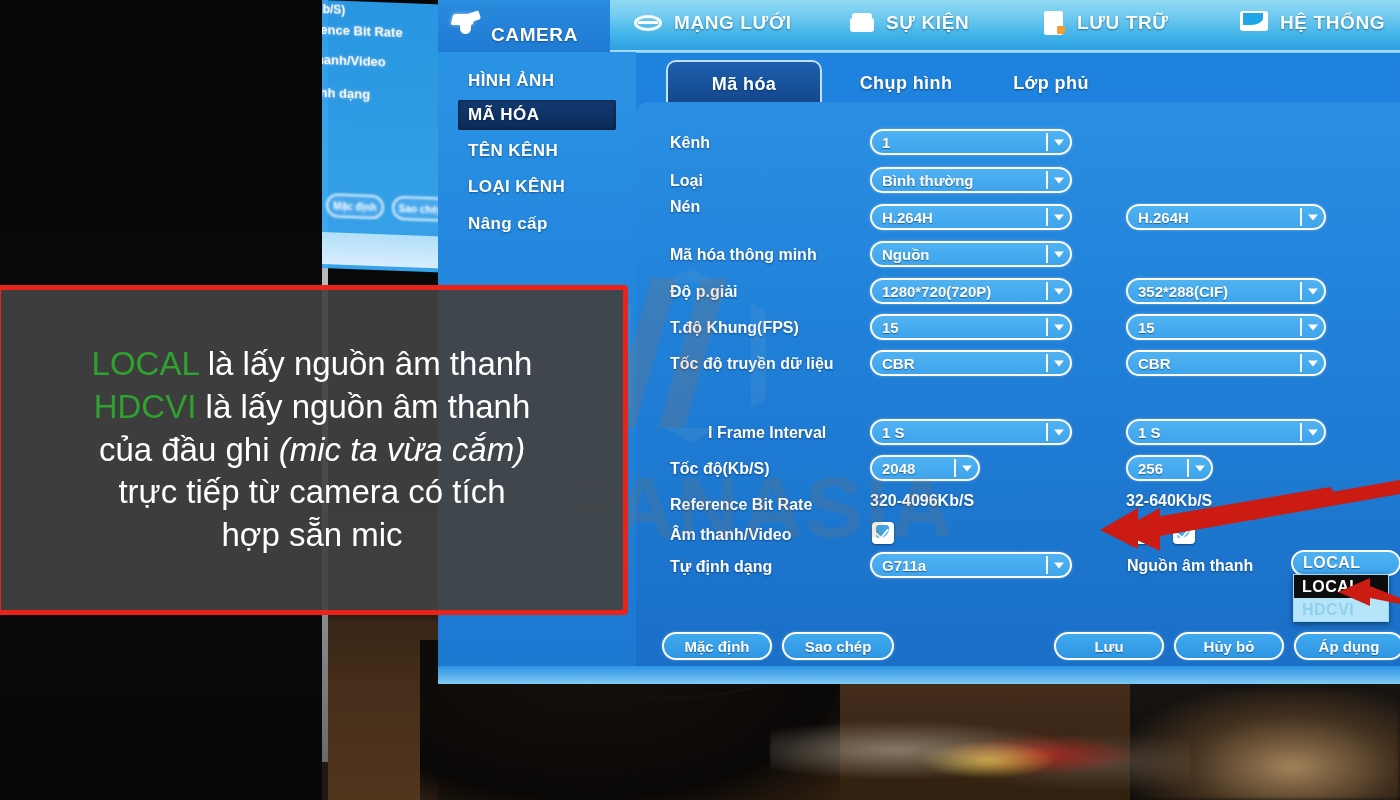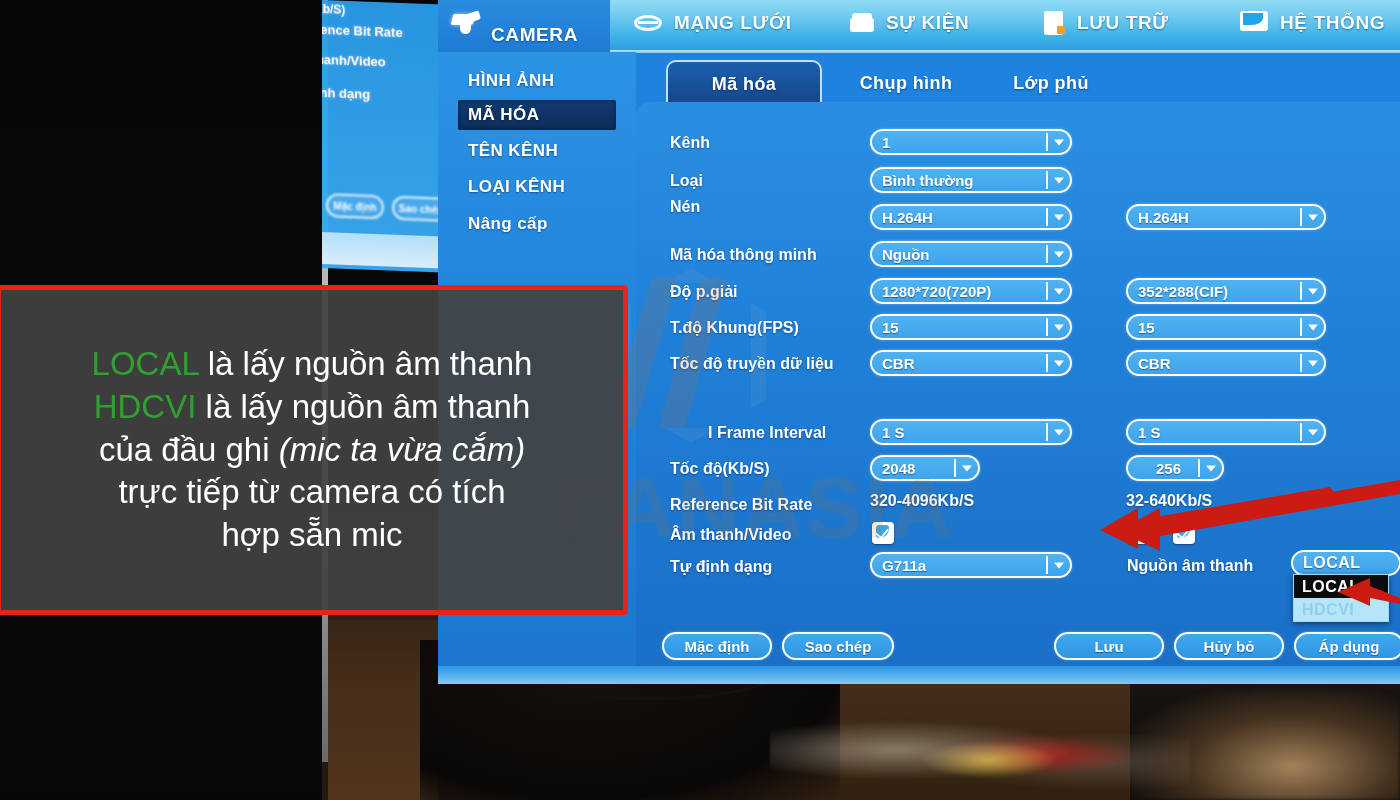--- a/index.html
+++ b/index.html
@@ -590,21 +590,21 @@
       <div class="select" style="left:490px; top:248px; width:200px;">
         <span class="sv">CBR</span>
         <span class="divider"></span>
           <span class="arrow"></span>
       </div>
       <div class="select" style="left:490px; top:317px; width:200px;">
         <span class="sv">1 S</span>
         <span class="divider"></span>
           <span class="arrow"></span>
       </div>
-      <div class="select" style="left:490px; top:353px; width:98px;padding-left:18px;">
+      <div class="select" style="left:490px; top:353px; width:87px;">
         <span class="sv">256</span>
         <span class="divider"></span>
           <span class="arrow"></span>
       </div>
       <div class="static-val" style="left:490px; top:390px;">32-640Kb/S</div>
 
       <div class="chk" style="left:491px; top:420px;"></div>
       <div class="chk" style="left:537px; top:420px;"></div>
 
       <div class="form-label" style="left:491px; top:455px;">Nguồn âm thanh</div>

